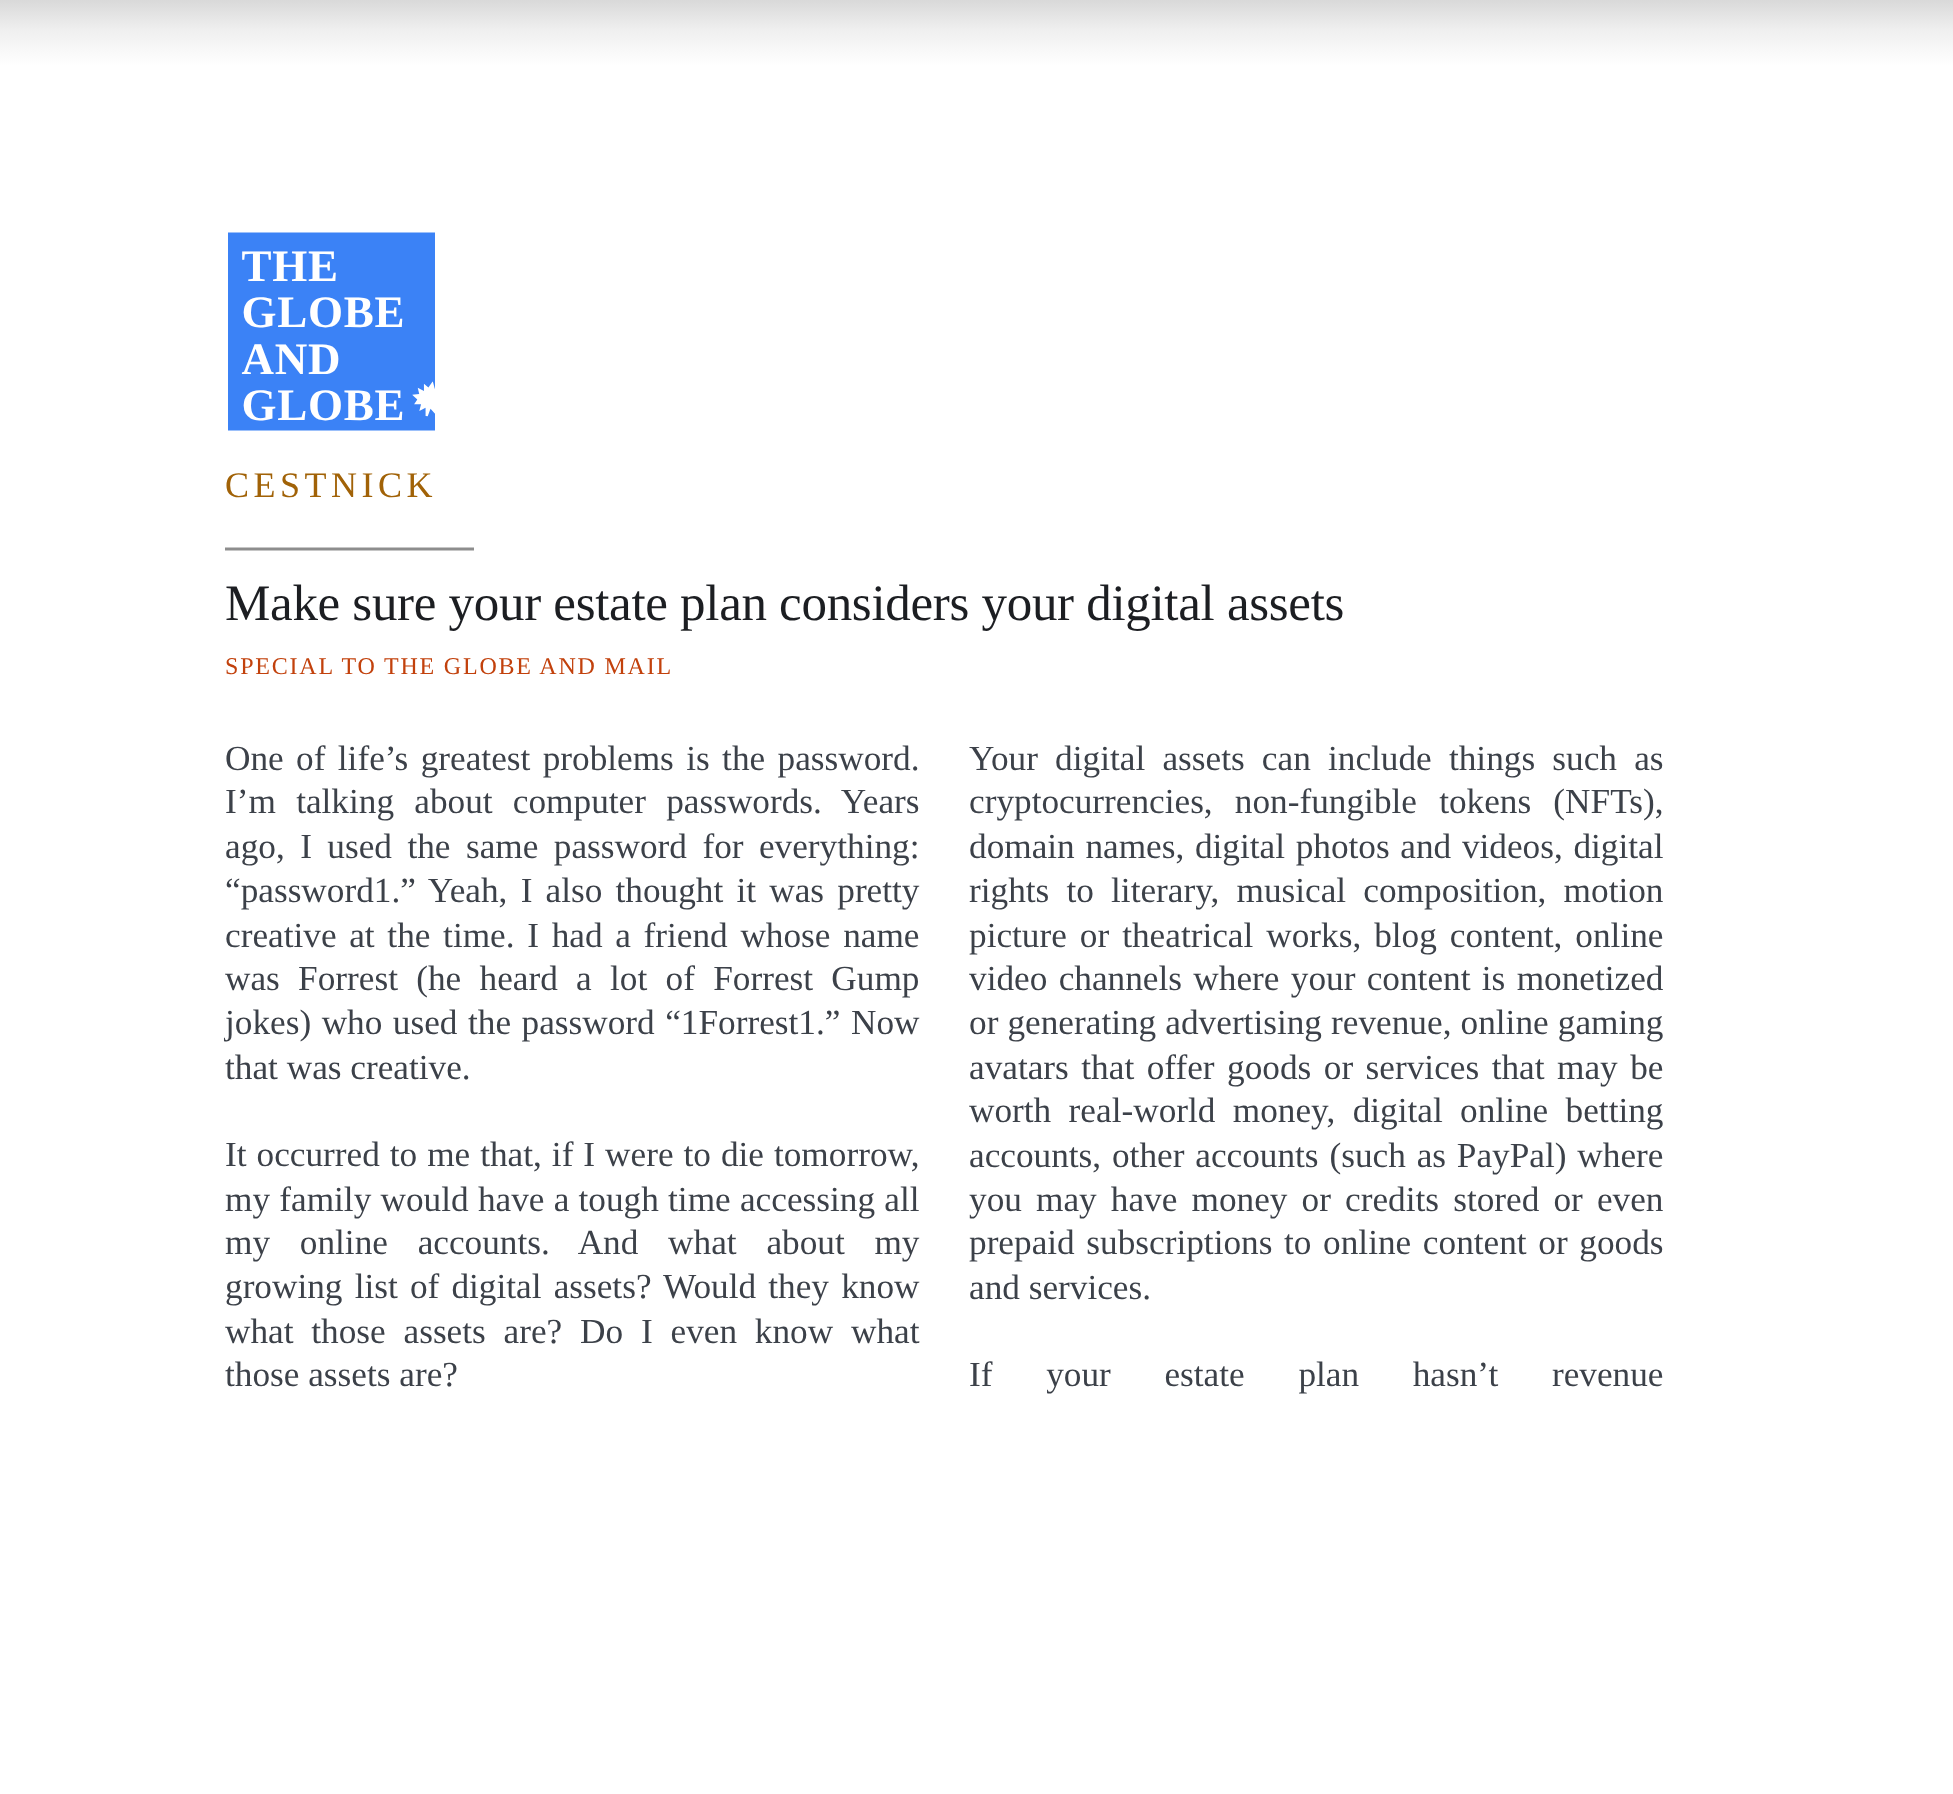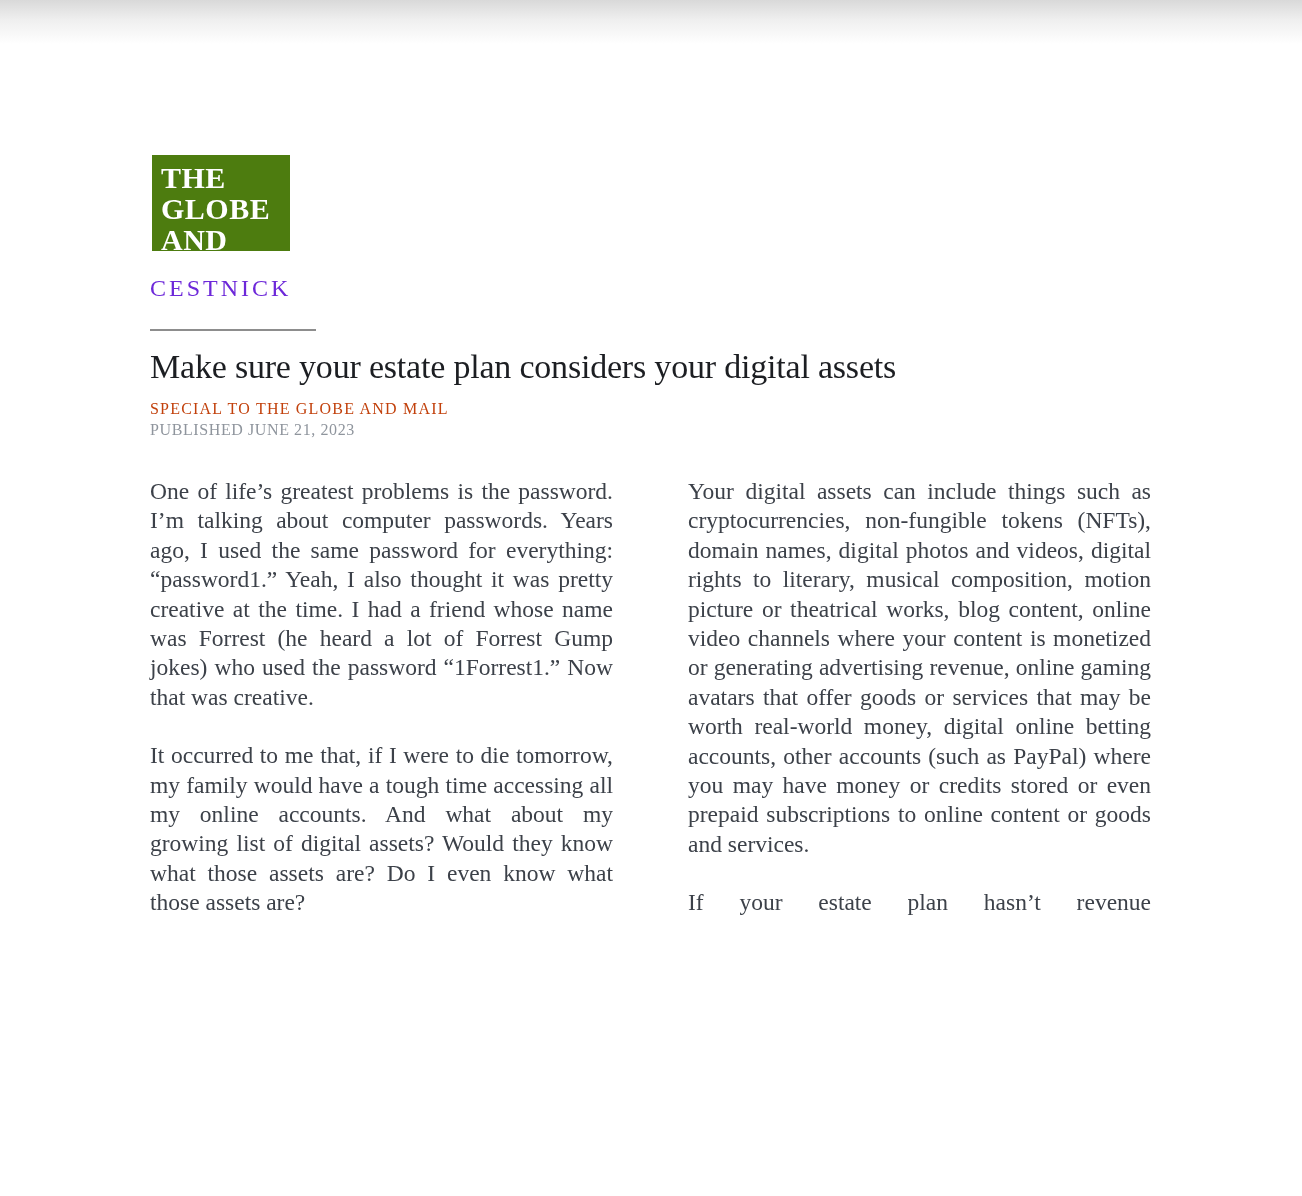--- a/index.html
+++ b/index.html
@@ -18,43 +18,43 @@
     background: linear-gradient(to bottom, #d9d9d9 0%, #efefef 45%, #ffffff 100%);
     pointer-events: none;
   }
   .content {
     position: relative;
     padding: 155px 150px 0 150px;
   }
   
   .logo {
     width: 138px;
-    height: 96px;
+    height: 132px;
     margin-left: 2px;
-    background: #4d7c0f;
+    background: #3b82f6;
     box-sizing: border-box;
     padding: 7px 0 0 9px;
   }
   .logo-line {
     color: #ffffff;
     font-weight: 700;
     font-size: 30px;
     line-height: 31px;
     letter-spacing: 0.5px;
     white-space: nowrap;
     display: flex;
     align-items: center;
   }
   .leaf-icon { margin-left: 4px; transform: rotate(10deg); margin-top: -4px; }
   .columnist {
     margin-top: 24px;
     font-size: 24px;
     line-height: 26px;
     letter-spacing: 3px;
-    color: #6d28d9;
+    color: #a16207;
   }
   .rule {
     margin: 28px 0 0 0;
     width: 166px;
     height: 2px;
     background: #8d8d8d;
     border: none;
   }
   .kicker {
     margin-top: 28px;
@@ -80,21 +80,21 @@
   }
   .published {
     font-size: 16px;
     line-height: 21px;
     letter-spacing: 0.6px;
     color: #8f959d;
   }
   .columns {
     margin-top: 37px;
     display: flex;
-    gap: 75px;
+    gap: 33px;
   }
   .col { width: 463px; }
   .col p {
     margin: 0 0 29px 0;
     font-size: 23.5px;
     line-height: 29.4px;
     text-align: justify;
     color: #3c4149;
   }
   .col p.cut { text-align-last: justify; margin-bottom: 0; }
@@ -127,21 +127,20 @@
     </div>
 
     <div class="columnist">CESTNICK</div>
 
     <div class="rule"></div>
 
 
     <h1 class="headline">Make sure your estate plan considers your digital assets</h1>
 
     <div class="byline">SPECIAL TO THE GLOBE AND MAIL</div>
-    <div class="published">PUBLISHED JUNE 21, 2023</div>
 
     <div class="columns">
       <div class="col">
         <p>One of life’s greatest problems is the password. I’m talking about computer passwords. Years ago, I used the same password for everything: “password1.” Yeah, I also thought it was pretty creative at the time. I had a friend whose name was Forrest (he heard a lot of Forrest Gump jokes) who used the password “1Forrest1.” Now that was creative.</p>
         <p>It occurred to me that, if I were to die tomorrow, my family would have a tough time accessing all my online accounts. And what about my growing list of digital assets? Would they know what those assets are? Do I even know what those assets are?</p>
       </div>
       <div class="col">
         <p>Your digital assets can include things such as cryptocurrencies, non-fungible tokens (NFTs), domain names, digital photos and videos, digital rights to literary, musical composition, motion picture or theatrical works, blog content, online video channels where your content is monetized or generating advertising revenue, online gaming avatars that offer goods or services that may be worth real-world money, digital online betting accounts, other accounts (such as PayPal) where you may have money or credits stored or even prepaid subscriptions to online content or goods and services.</p>
         <p class="cut">If your estate plan hasn’t revenue</p>
       </div>

